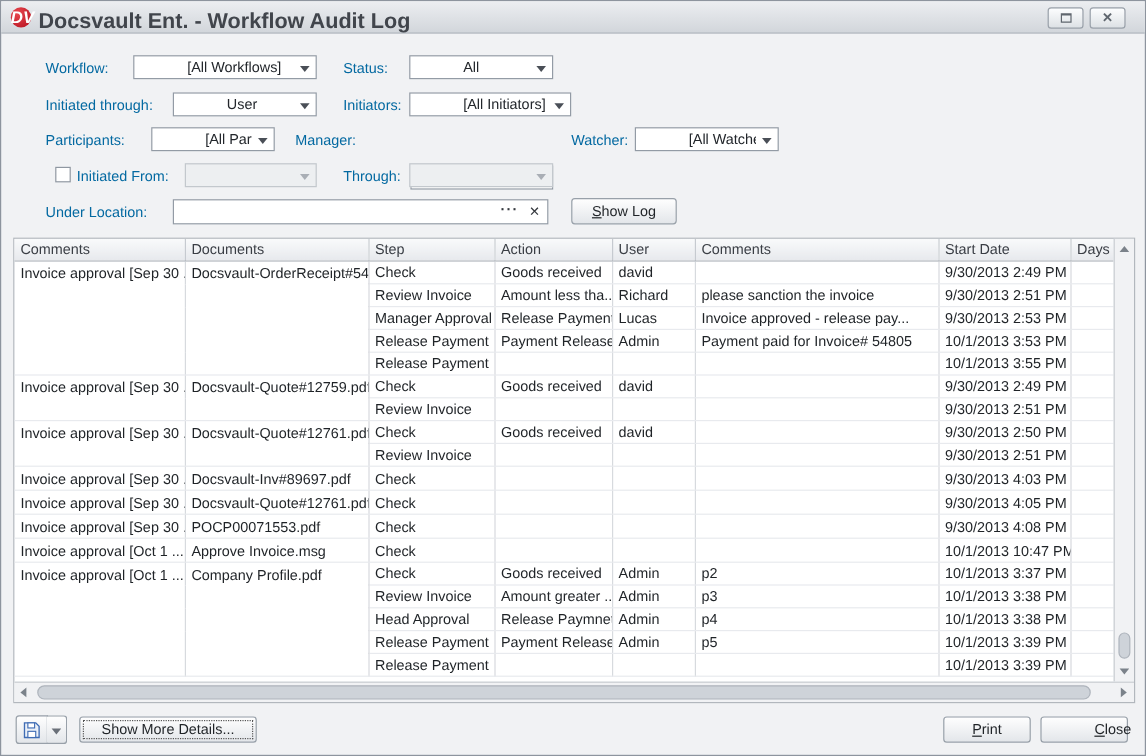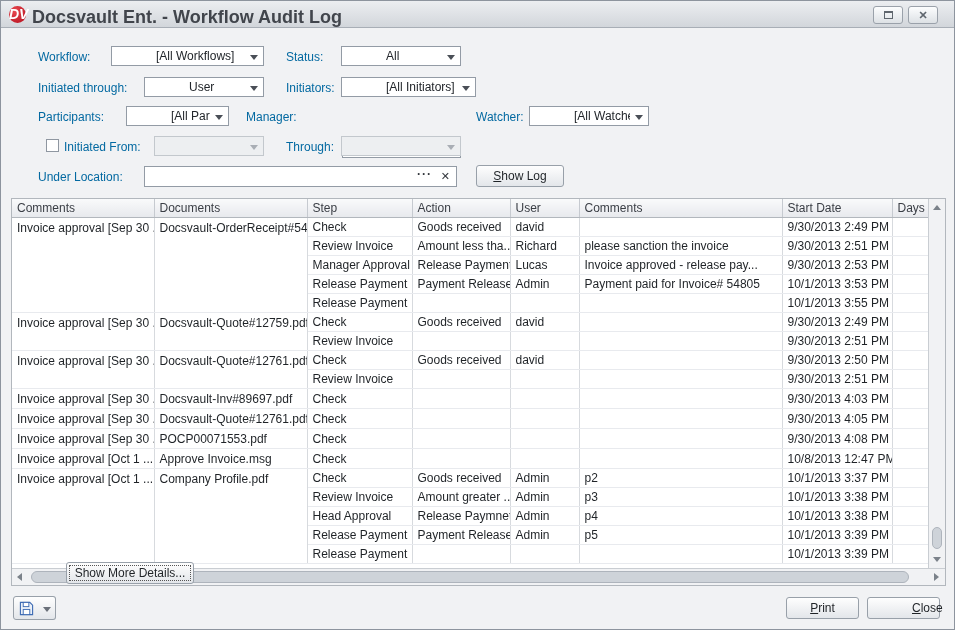--- a/index.html
+++ b/index.html
@@ -315,21 +315,21 @@
               <td>9/30/2013 4:08 PM</td>
               <td></td>
             </tr>
             <tr>
               <td rowspan="1" class="group-cell">Invoice approval [Oct  1 ...</td>
               <td rowspan="1" class="group-cell">Approve Invoice.msg</td>
               <td>Check</td>
               <td></td>
               <td></td>
               <td></td>
-              <td>10/8/2013 12:47 PM</td>
+              <td>10/1/2013 10:47 PM</td>
               <td></td>
             </tr>
             <tr>
               <td rowspan="5" class="group-cell">Invoice approval [Oct  1 ...</td>
               <td rowspan="5" class="group-cell">Company Profile.pdf</td>
               <td>Check</td>
               <td>Goods received</td>
               <td>Admin</td>
               <td>p2</td>
               <td>10/1/2013 3:37 PM</td>
@@ -393,17 +393,17 @@
   <div class="split-btn-main">
     <svg width="15" height="15" viewBox="0 0 16 16">
       <path d="M1.5 1.5 h10 l3 3 v10 h-13 z" fill="#eaf0f8" stroke="#3f6cb4" stroke-width="1.2"></path>
       <rect x="4.5" y="9" width="7" height="5.5" fill="#ffffff" stroke="#3f6cb4"></rect>
       <rect x="4.5" y="1.5" width="6" height="4.5" fill="#ffffff" stroke="#3f6cb4"></rect>
     </svg>
   </div>
   <div class="split-btn-drop">
     <span class="combo-arrow"></span>
   </div>
-  <div class="push-btn focused" style="left:65px;top:561px;width:128px;">Show More Details...</div>
+  <div class="push-btn focused" style="left:65px;top:596px;width:148px;">Show More Details...</div>
   <div class="push-btn mnemonic" style="left:785px;top:596px;width:73px;"><u>P</u>rint</div>
   <div class="push-btn mnemonic" style="left:866px;top:596px;width:73px;padding-left:44px;"><u>C</u>lose</div>
 
 </div>
 
 </body></html>

